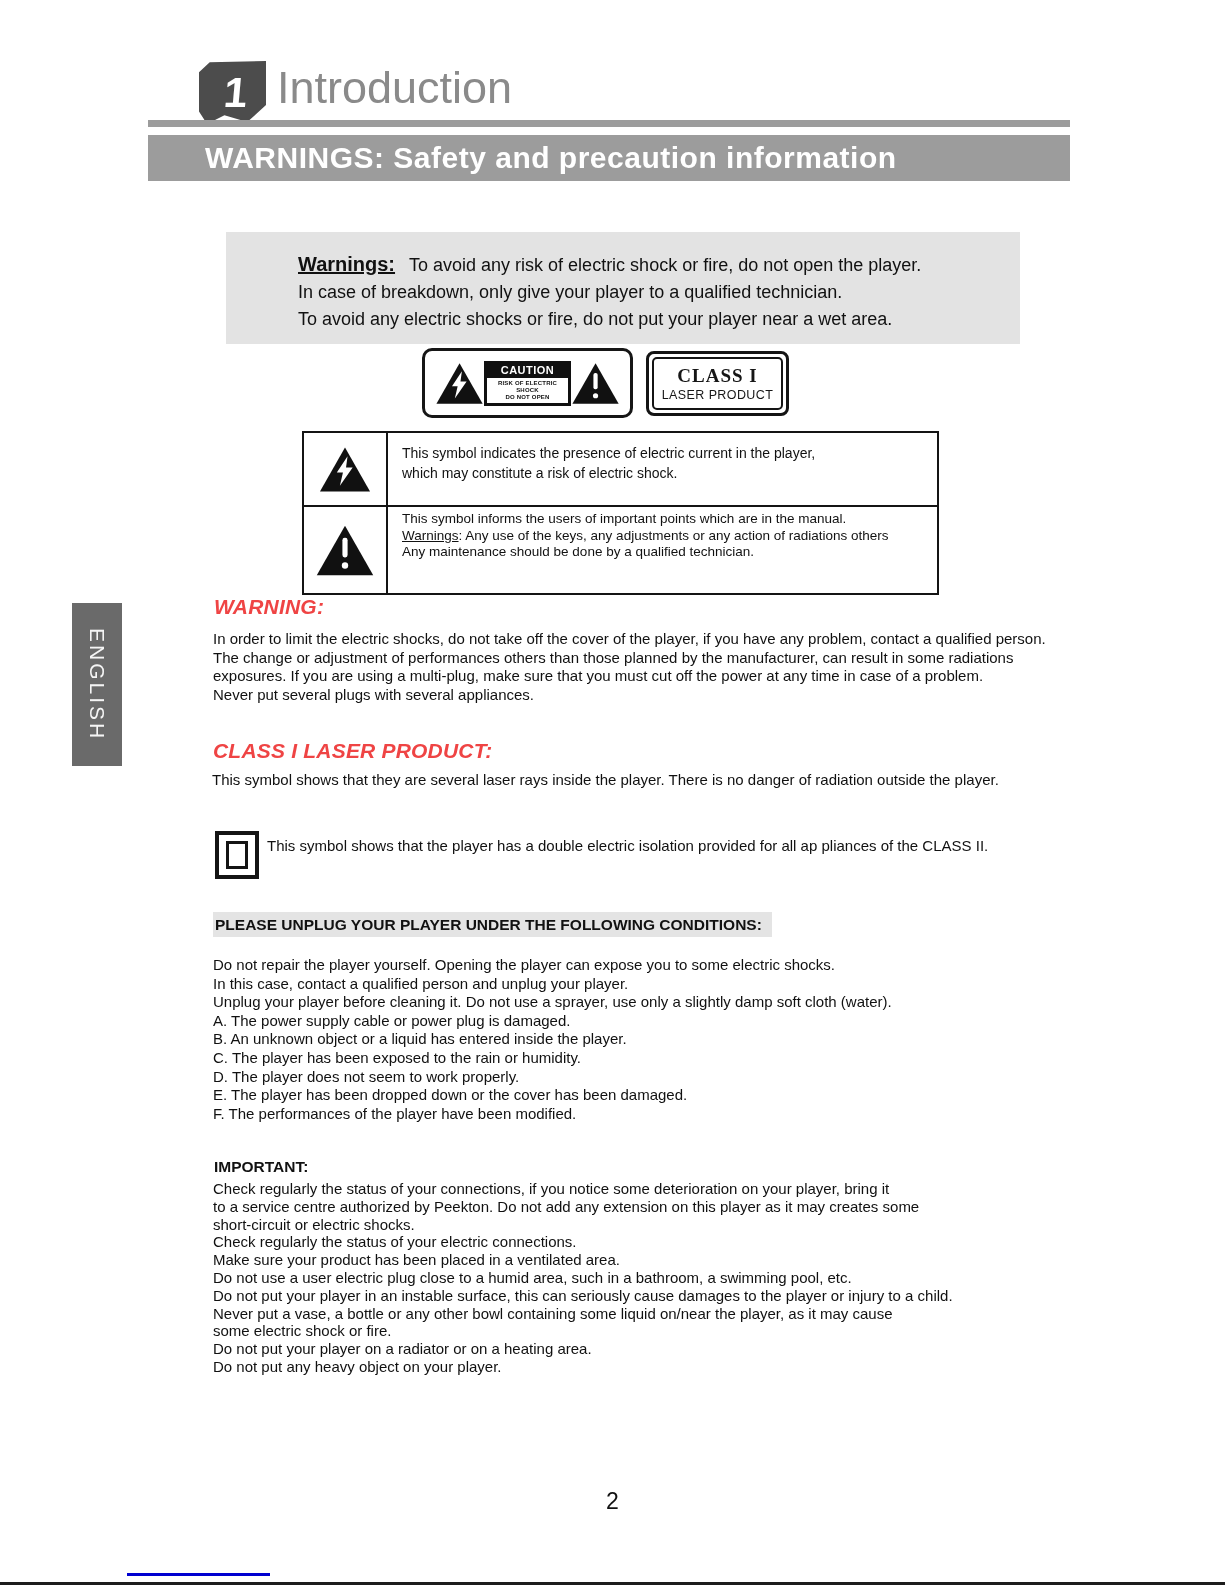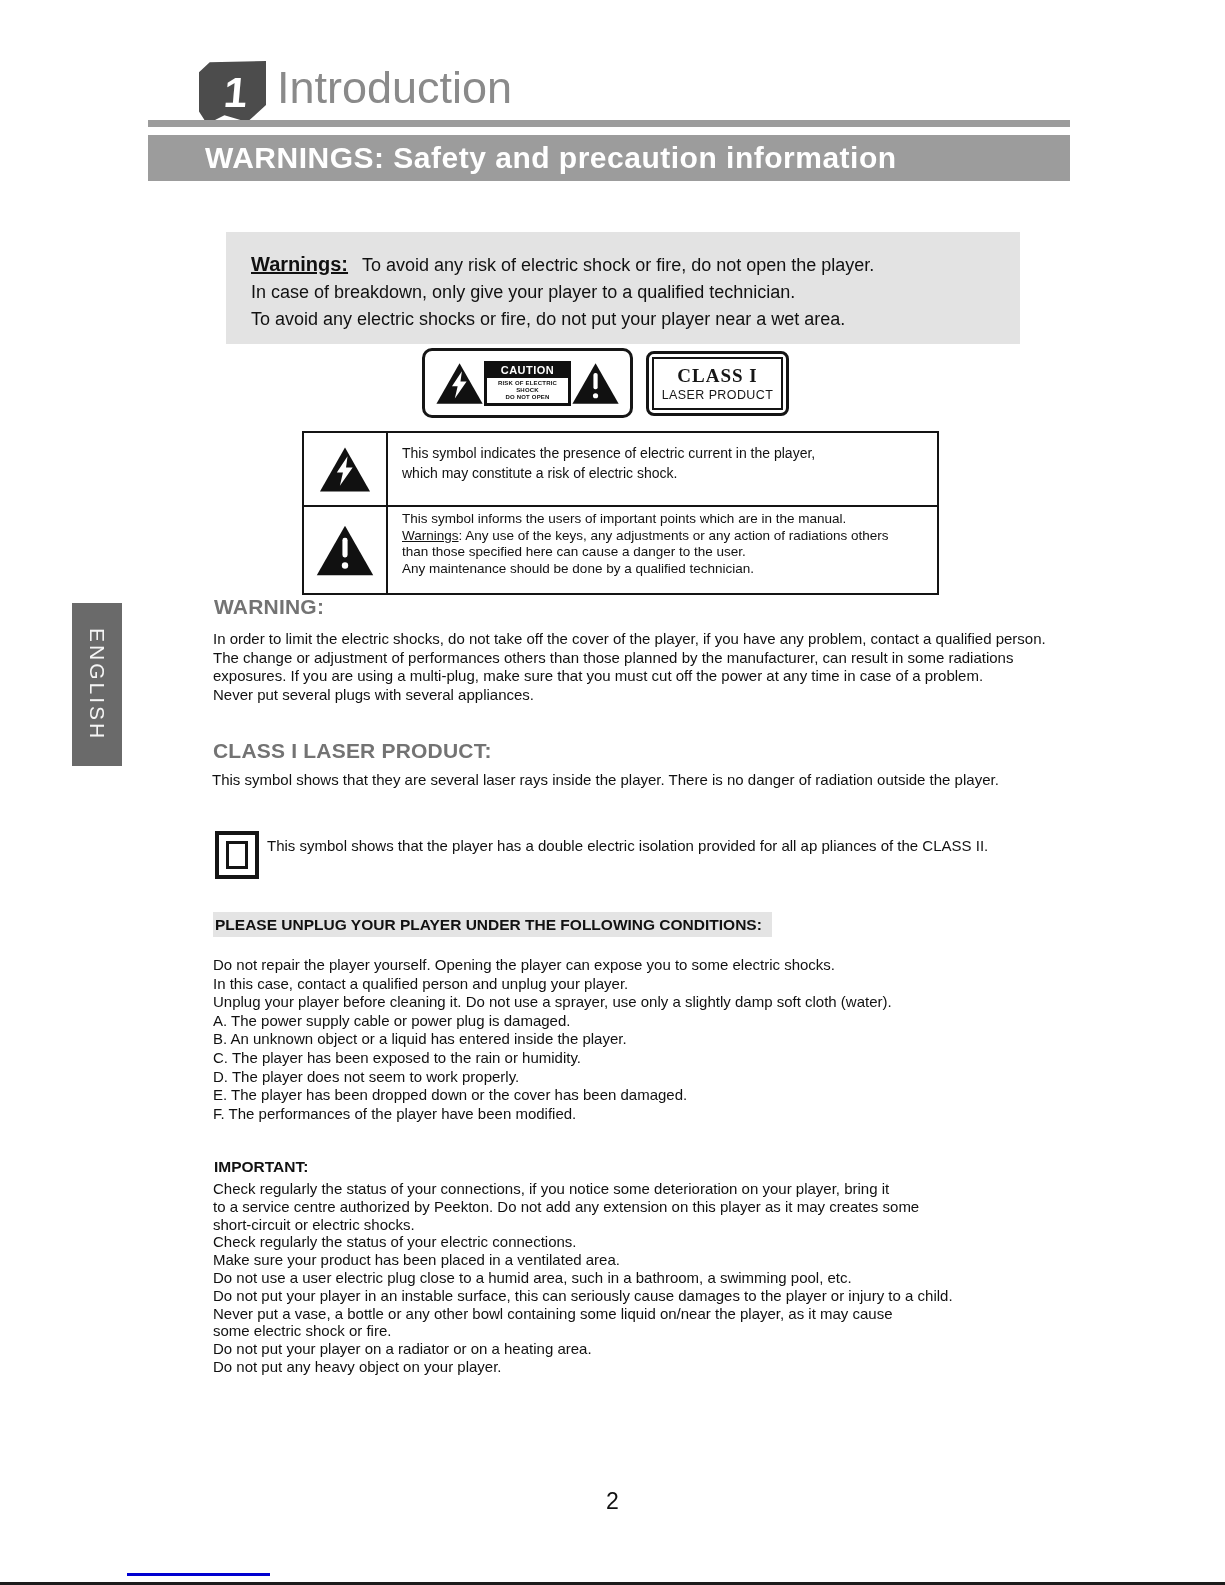--- a/index.html
+++ b/index.html
@@ -17,49 +17,49 @@
     display:flex; align-items:center; justify-content:center;
   }
   .chapter-icon span { color:#fff; font-weight:bold; font-size:42px; transform:skewX(-5deg); padding-left:6px; }
   .page-title { left:277px; top:62px; font-size:45px; font-weight:400; color:#8a8a8a; }
   .title-rule { left:148px; top:120px; width:922px; height:7px; background:#9c9c9c; }
   .banner { left:148px; top:135px; width:922px; height:46px; background:#9c9c9c; }
   .banner span { display:block; color:#ffffff; font-weight:bold; font-size:30px; line-height:46px; padding-left:57px; letter-spacing:.5px; }
 
   
   .warnings-box { left:226px; top:232px; width:794px; height:112px; background:#e3e3e3; }
-  .warnings-box .inner { padding:19px 0 0 25px; font-size:18px; line-height:27px; color:#111; }
+  .warnings-box .inner { padding:19px 0 0 72px; font-size:18px; line-height:27px; color:#111; }
   .wlabel { font-weight:bold; font-size:20px; text-decoration:underline; margin-right:14px; }
 
   
   .caution-box { left:422px; top:348px; width:211px; height:70px; border:3px solid #161616; border-radius:10px;
     display:flex; align-items:center; justify-content:space-between; padding:0 10px; background:#fff; }
   .caution-center { width:92px; }
   .caution-head { background:#101010; color:#fff; font-size:11px; font-weight:bold; text-align:center; padding:3px 0 2px; letter-spacing:.5px; }
   .caution-sub { border:3px solid #101010; border-top:none; background:#fff; text-align:center; padding:2px 1px; color:#101010; }
   .caution-sub div { font-size:6px; line-height:7px; font-weight:bold; letter-spacing:.2px; }
 
   .class-box { left:646px; top:351px; width:143px; height:65px; border:3px solid #141414; border-radius:8px; padding:3px; background:#fff; }
-  .class-box .inner2 { border:2px solid #141414; border-radius:0; width:100%; height:100%;
+  .class-box .inner2 { border:2px solid #141414; border-radius:5px; width:100%; height:100%;
     display:flex; flex-direction:column; align-items:center; justify-content:center; }
   .class-line1 { font-family:"Liberation Serif", serif; font-weight:bold; font-size:19px; letter-spacing:1px; }
   .class-line2 { font-size:12.5px; letter-spacing:.4px; margin-top:1px; }
 
   
   .symbol-table { left:302px; top:431px; width:637px; border:2px solid #141414; background:#fff; }
   .sym-row { display:flex; }
   .sym-row.r1 { height:74px; border-bottom:2px solid #141414; }
   .sym-row.r2 { height:86px; }
   .sym-icon-cell { width:84px; flex:0 0 auto; border-right:2px solid #141414; display:flex; align-items:center; justify-content:center; }
   .sym-text-cell { flex:1; padding:10px 8px 0 14px; font-size:14px; line-height:20px; color:#111; }
   .r2 .sym-text-cell { padding-top:4px; font-size:13.5px; line-height:16.5px; }
   .uline { text-decoration:underline; }
 
   
-  .h-big { font-weight:bold; font-size:21px; color:#737373; letter-spacing:.2px; }
+  .h-big { font-weight:bold; font-size:21px; color:#ef4444; letter-spacing:.2px;font-style:italic; }
   .body-txt { font-size:15px; line-height:18.5px; color:#111; }
   .warning-heading { left:214px; top:595px; }
   .warning-body { left:213px; top:630px; width:840px; }
   .laser-heading { left:213px; top:739px; }
   .laser-body { left:212px; top:770px; width:820px; line-height:19px; }
 
   .iso-icon { left:215px; top:831px; width:44px; height:48px; border:4px solid #141414; display:flex; align-items:center; justify-content:center; background:#fff; }
   .iso-icon .inner-sq { width:22px; height:28px; border:3px solid #141414; }
   .iso-text { left:267px; top:836px; width:748px; line-height:19px; }
 
@@ -145,21 +145,20 @@
           <path d="M52 3 L101 89 L3 89 Z" fill="#111"></path>
           <rect x="47.5" y="24" width="9" height="34" rx="4" fill="#fff"></rect>
           <circle cx="52" cy="72" r="5.5" fill="#fff"></circle>
         </svg>
       </div>
       <div class="sym-text-cell">
         <div>This symbol informs the users of important points which are in the manual.</div>
         <div>
           <span class="uline">Warnings</span><span>: Any use of the keys, any adjustments or any action of radiations others</span>
         </div>
-        <div>than those specified here can cause a danger to the user.</div>
         <div>Any maintenance should be done by a qualified technician.</div>
       </div>
     </div>
   </div>
 
   <div class="abs h-big warning-heading">WARNING:</div>
   <div class="abs body-txt warning-body">
     <div>In order to limit the electric shocks, do not take off the cover of the player, if you have any problem, contact a qualified person. The change or adjustment of performances others than those planned by the manufacturer, can result in some radiations exposures. If you are using a multi-plug, make sure that you must cut off the power at any time in case of a problem.</div>
     <div>Never put several plugs with several appliances.</div>
   </div>

